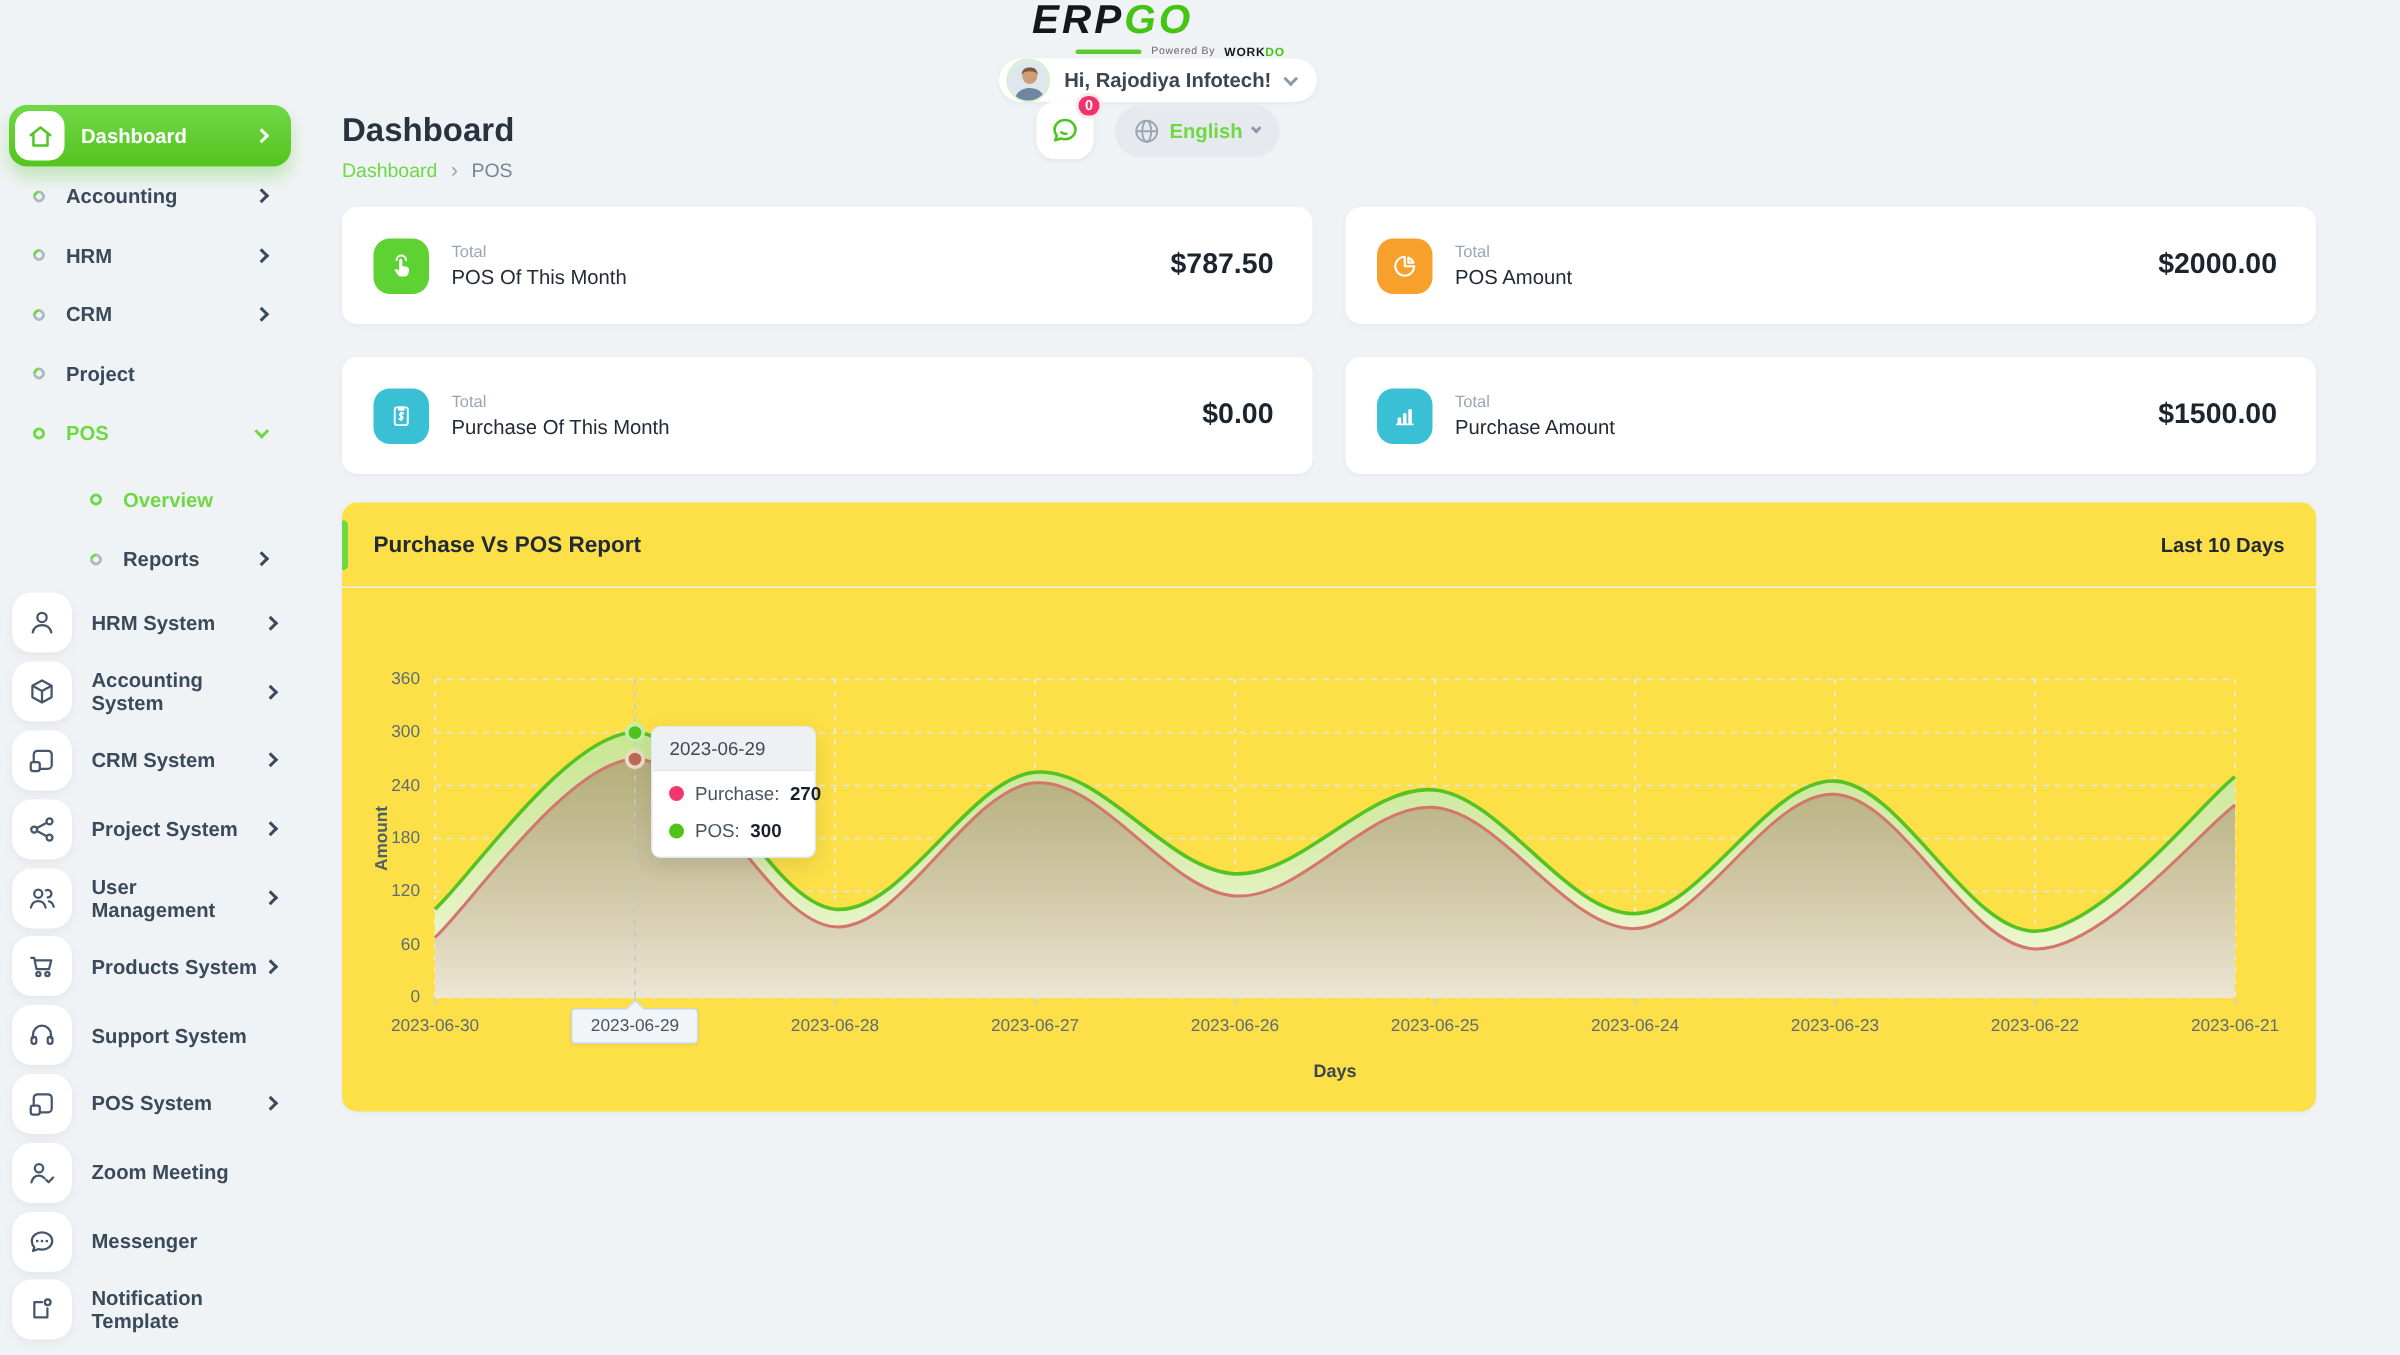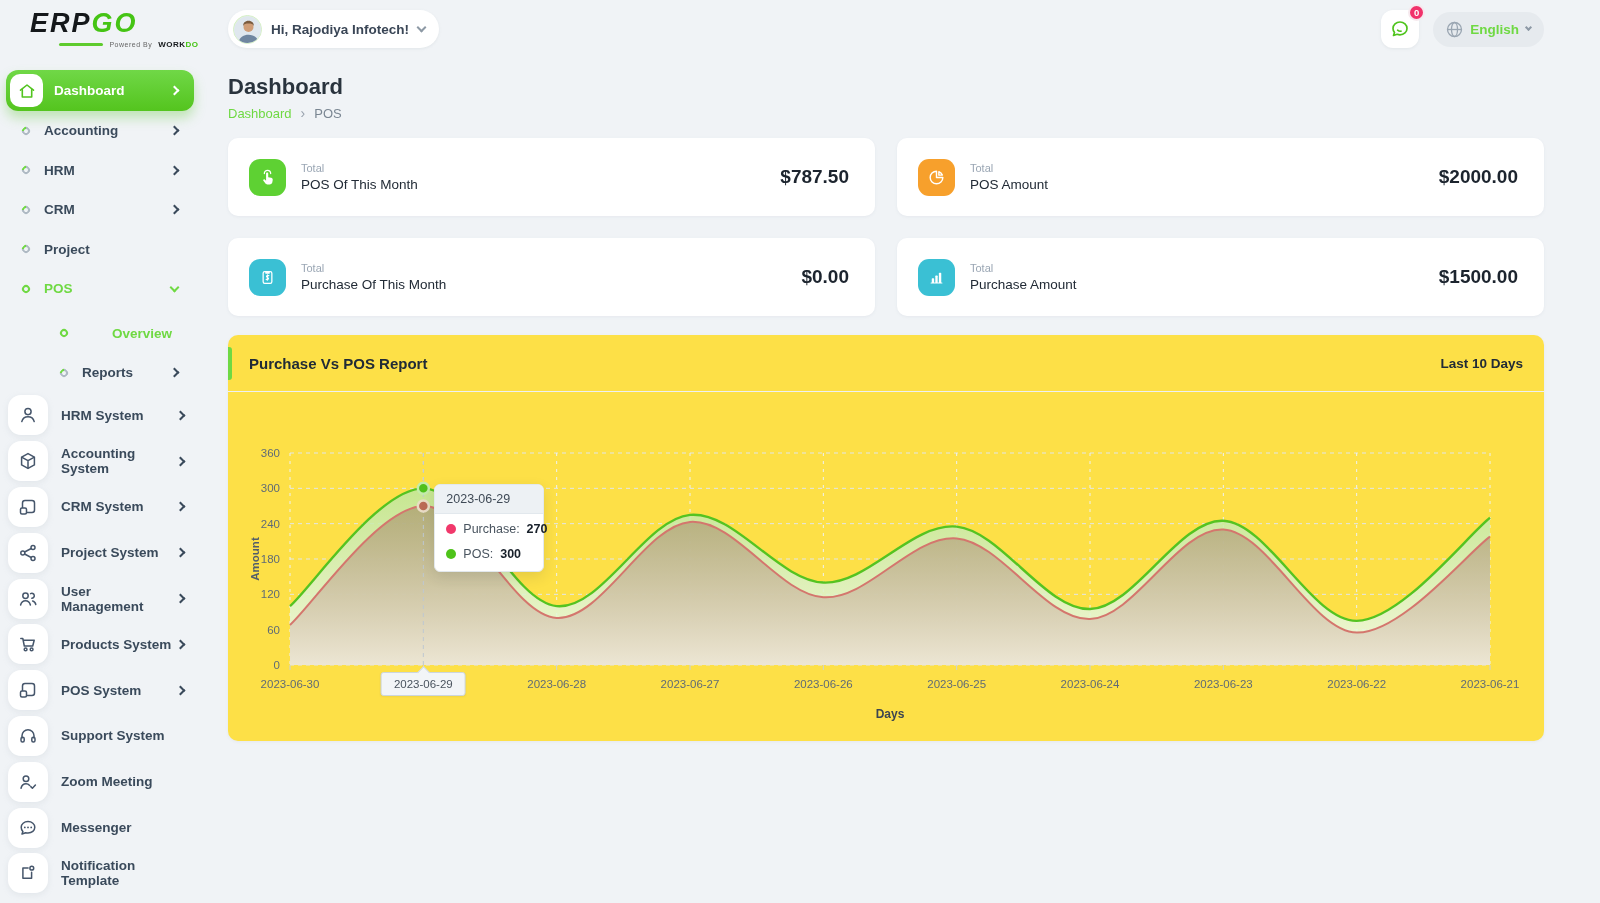--- a/index.html
+++ b/index.html
@@ -5,21 +5,21 @@
   * { margin:0; padding:0; box-sizing:border-box; }
   html,body { width:1600px; height:903px; }
   body {
     background:#f0f3f6;
     font-family:"Liberation Sans", sans-serif;
     color:#2b3642;
     position:relative;
     overflow:hidden;
   }
   
-  .topbar { display:flex; align-items:center; height:58px; padding-right:56px; }
+  .topbar { display:flex; align-items:center; height:58px; padding-right:56px;flex-direction:column; }
   .logo-wrap { width:228px; padding-left:30px; }
   .brand { font-size:27px; font-weight:800; letter-spacing:2px; color:#15181b; line-height:1; font-style:italic; }
   .brand .go { color:#45c414; }
   .tagline { display:flex; align-items:center; gap:6px; margin-top:3px;justify-content:center; }
   .tagline .line { width:44px; height:3px; background:#5ecb2d; border-radius:2px; }
   .tagline .pb { font-size:7px; color:#666; letter-spacing:.5px; }
   .tagline .wd { font-size:8px; font-weight:800; color:#15181b; letter-spacing:.5px; }
   .tagline .wd b { color:#45c414; }
   .user-pill { display:flex; align-items:center; background:#fff; border-radius:20px; height:38px; padding:0 14px 0 5px; gap:9px; box-shadow:0 1px 3px rgba(150,160,170,.15); cursor:pointer;text-align:center; }
   .user-pill .name { font-size:13.5px; font-weight:600; color:#3a4656; }
@@ -33,21 +33,21 @@
   .chev { width:7px; height:7px; border-right:2px solid currentColor; border-bottom:2px solid currentColor; transform:rotate(-45deg); flex:none; }
   .chev.down { transform:rotate(45deg); margin-top:-3px; }
   .chev.sm { width:5px; height:5px; }
   .chev-gray { color:#8d99a5; }
   
   .sidebar { position:absolute; left:6px; top:70px; width:188px; }
   .nav-dash { display:flex; align-items:center; height:41px; border-radius:12px; padding:0 16px 0 4px; color:#fff; background:linear-gradient(180deg,#70d847,#54c41e); box-shadow:0 7px 12px rgba(100,200,60,.35); cursor:pointer; }
   .nav-dash .tile { width:33px; height:33px; background:#fff; border-radius:10px; display:grid; place-items:center; }
   .nav-dash .lbl { flex:1; margin-left:11px; font-size:13.5px; font-weight:700; }
   .nav-simple { display:flex; align-items:center; height:39.5px; padding:0 16px 0 16px; font-size:13.5px; font-weight:600; color:#3a4a5b; cursor:pointer; }
-  .nav-simple:first-of-type { margin-top:5px;gap:30px; }
+  .nav-simple:first-of-type { margin-top:5px; }
   .nav-simple .lbl { flex:1; margin-left:14px; }
   .nav-simple.green { color:#6fd943; }
   .dot { width:8px; height:8px; border:2px solid #aeb9c3; border-radius:50%; border-left-color:#6fd943; transform:rotate(45deg); flex:none; }
   .dot.on { border-color:#6fd943; }
   .sub { padding-left:38px; }
   .nav-system { display:flex; align-items:center; height:45.8px; padding:0 10px 0 2px; font-size:13.5px; font-weight:600; color:#3a4a5b; cursor:pointer; }
   .nav-system .tile { width:40px; height:40px; background:#fff; border-radius:13px; display:grid; place-items:center; box-shadow:0 2px 6px rgba(160,172,184,.18); flex:none; }
   .nav-system .lbl { flex:1; margin-left:13px; }
   
   .main { position:absolute; left:228px; top:58px; width:1316px; }
@@ -236,37 +236,37 @@
           <path d="M2.8 4.5h2l1.5 7.5h8.4l1.5-5.8H6"></path>
           <circle cx="7.6" cy="15.4" r="1.4"></circle>
           <circle cx="13.6" cy="15.4" r="1.4"></circle>
         </svg>
       </span>
     <span class="lbl">Products System</span>
     <span class="chev"></span>
   </div>
   <div class="nav-system">
     <span class="tile">
-        <svg width="20" height="20" viewBox="0 0 20 20" fill="none" stroke="#46566b" stroke-width="1.5" stroke-linejoin="round">
-          <rect x="4.5" y="3.5" width="12" height="12" rx="2.5"></rect>
-          <rect x="2.5" y="11" width="6" height="6" rx="1.5" fill="#fff"></rect>
-        </svg>
-      </span>
-    <span class="lbl">POS System</span>
-    <span class="chev"></span>
-  </div>
-  <div class="nav-system">
-    <span class="tile">
         <svg width="20" height="20" viewBox="0 0 20 20" fill="none" stroke="#46566b" stroke-width="1.5" stroke-linecap="round" stroke-linejoin="round">
           <path d="M4 12V9.8a6 6 0 0 1 12 0V12"></path>
           <rect x="3" y="11.3" width="3.2" height="4.6" rx="1.5"></rect>
           <rect x="13.8" y="11.3" width="3.2" height="4.6" rx="1.5"></rect>
         </svg>
       </span>
     <span class="lbl">Support System</span>
+  </div>
+  <div class="nav-system">
+    <span class="tile">
+        <svg width="20" height="20" viewBox="0 0 20 20" fill="none" stroke="#46566b" stroke-width="1.5" stroke-linejoin="round">
+          <rect x="4.5" y="3.5" width="12" height="12" rx="2.5"></rect>
+          <rect x="2.5" y="11" width="6" height="6" rx="1.5" fill="#fff"></rect>
+        </svg>
+      </span>
+    <span class="lbl">POS System</span>
+    <span class="chev"></span>
   </div>
   <div class="nav-system">
     <span class="tile">
         <svg width="20" height="20" viewBox="0 0 20 20" fill="none" stroke="#46566b" stroke-width="1.5" stroke-linecap="round" stroke-linejoin="round">
           <circle cx="8" cy="6.8" r="2.8"></circle>
           <path d="M3 16.2c.7-2.8 2.8-4.4 5-4.4 1.4 0 2.7.6 3.7 1.7"></path>
           <path d="M12.8 14.6l1.6 1.6 3-3.2"></path>
         </svg>
       </span>
     <span class="lbl">Zoom Meeting</span>

